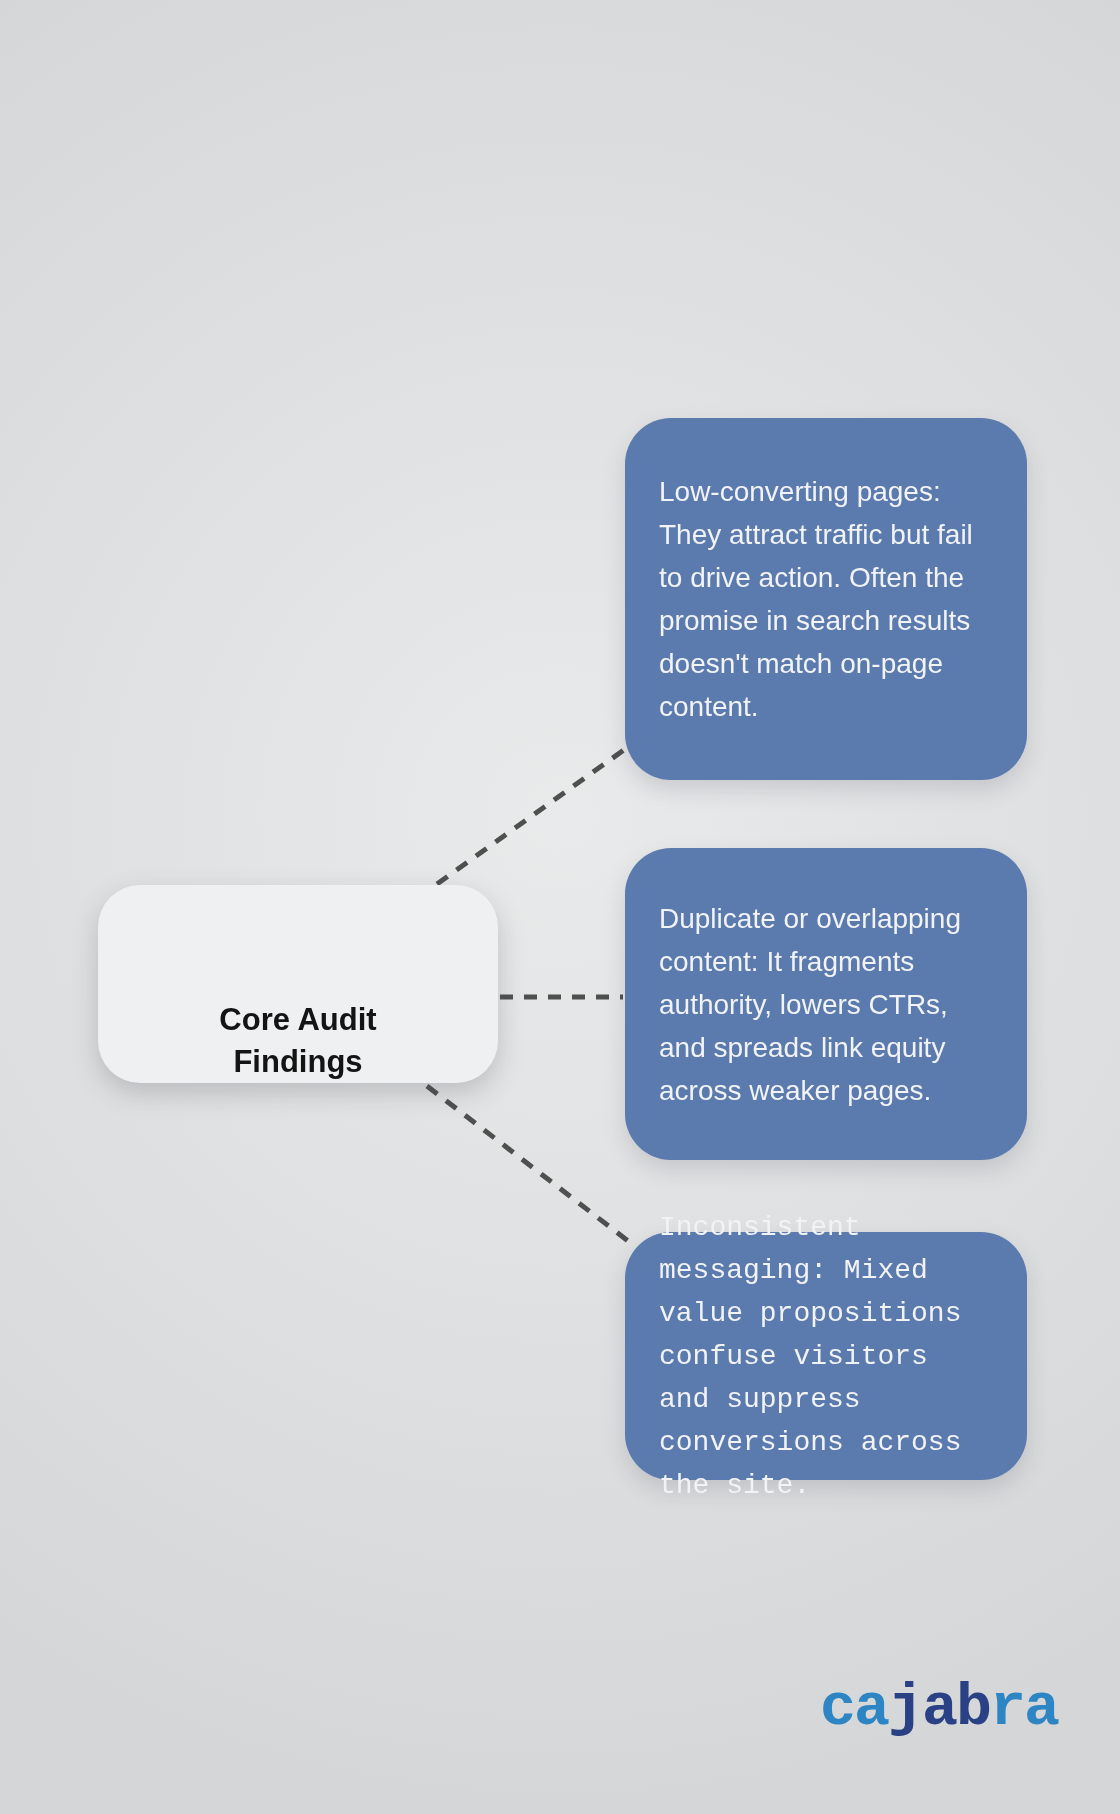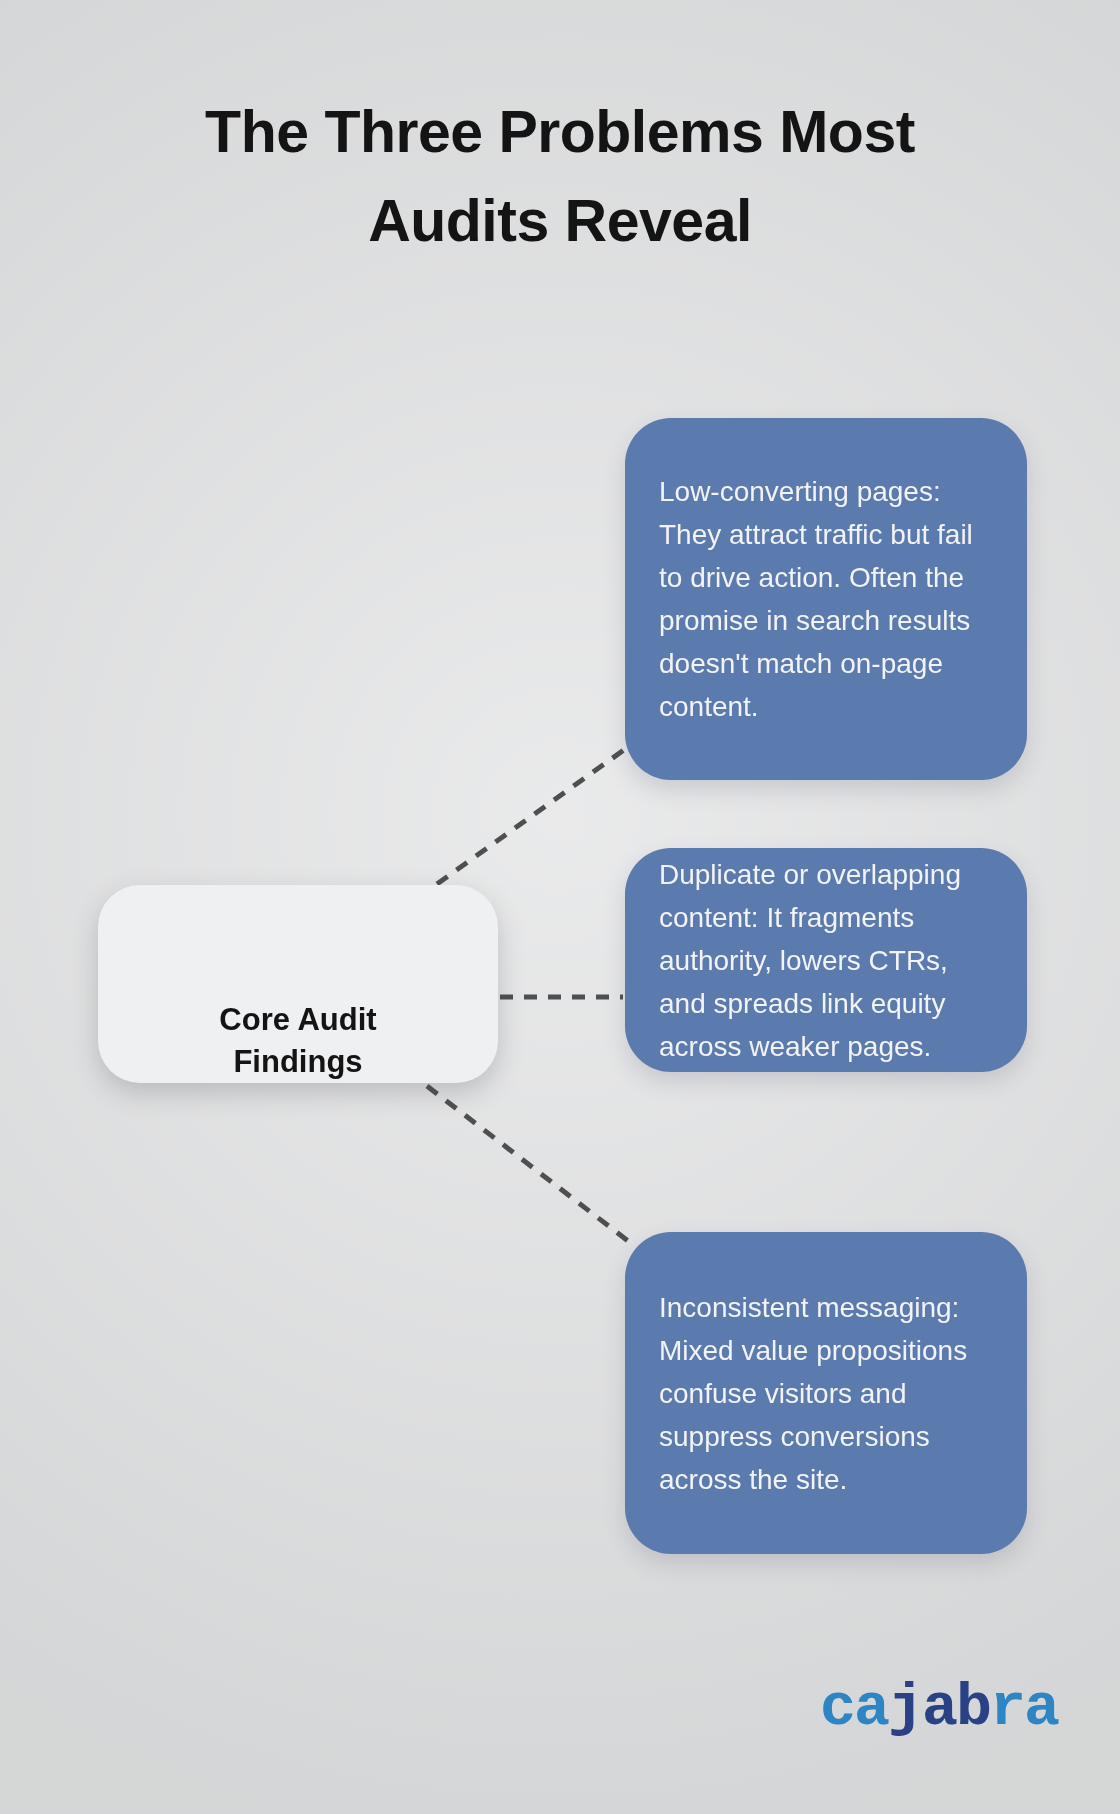--- a/index.html
+++ b/index.html
@@ -80,42 +80,41 @@
     padding: 28px 34px;
     color: var(--text-light, #f2f3f5);
   }
   .finding-card p {
     margin: 0;
     font-size: 28px;
     line-height: 43px;
     font-weight: 400;
   }
   .card-1 { top: 418px; height: 362px; align-items: center; }
-  .card-2 { top: 848px; height: 224px; }
-  .card-3 { top: 1232px; height: 322px; }
+  .card-2 { top: 848px; height: 312px; }
+  .card-3 { top: 1232px; height: 248px; font-family: Liberation Mono, monospace; }
   .logo {
     position: absolute;
     left: 820px;
     top: 1678px;
     font-family: Liberation Mono, monospace;
     font-weight: 700;
     font-size: 60px;
     letter-spacing: -2px;
     line-height: 1;
     white-space: nowrap;
   }
   .seg-light { color: var(--logo-light-blue, #2d85c4); }
   .seg-dark  { color: var(--logo-dark-blue, #2a4285); }
 </style>
 </head>
 <body>
 
 <div class="canvas">
 
-  <h1 class="page-title">The Three Problems Most Audits Reveal</h1>
 
   <svg class="connectors" width="1120" height="1814" viewBox="0 0 1120 1814">
     <line class="connector-line" x1="437" y1="884" x2="628" y2="747"></line>
     <line class="connector-line" x1="500" y1="997" x2="623" y2="997"></line>
     <line class="connector-line" x1="427" y1="1086" x2="632" y2="1244"></line>
   </svg>
 
   <div class="center-node">
     <span class="center-node-label">Core Audit Findings</span>
   </div>

